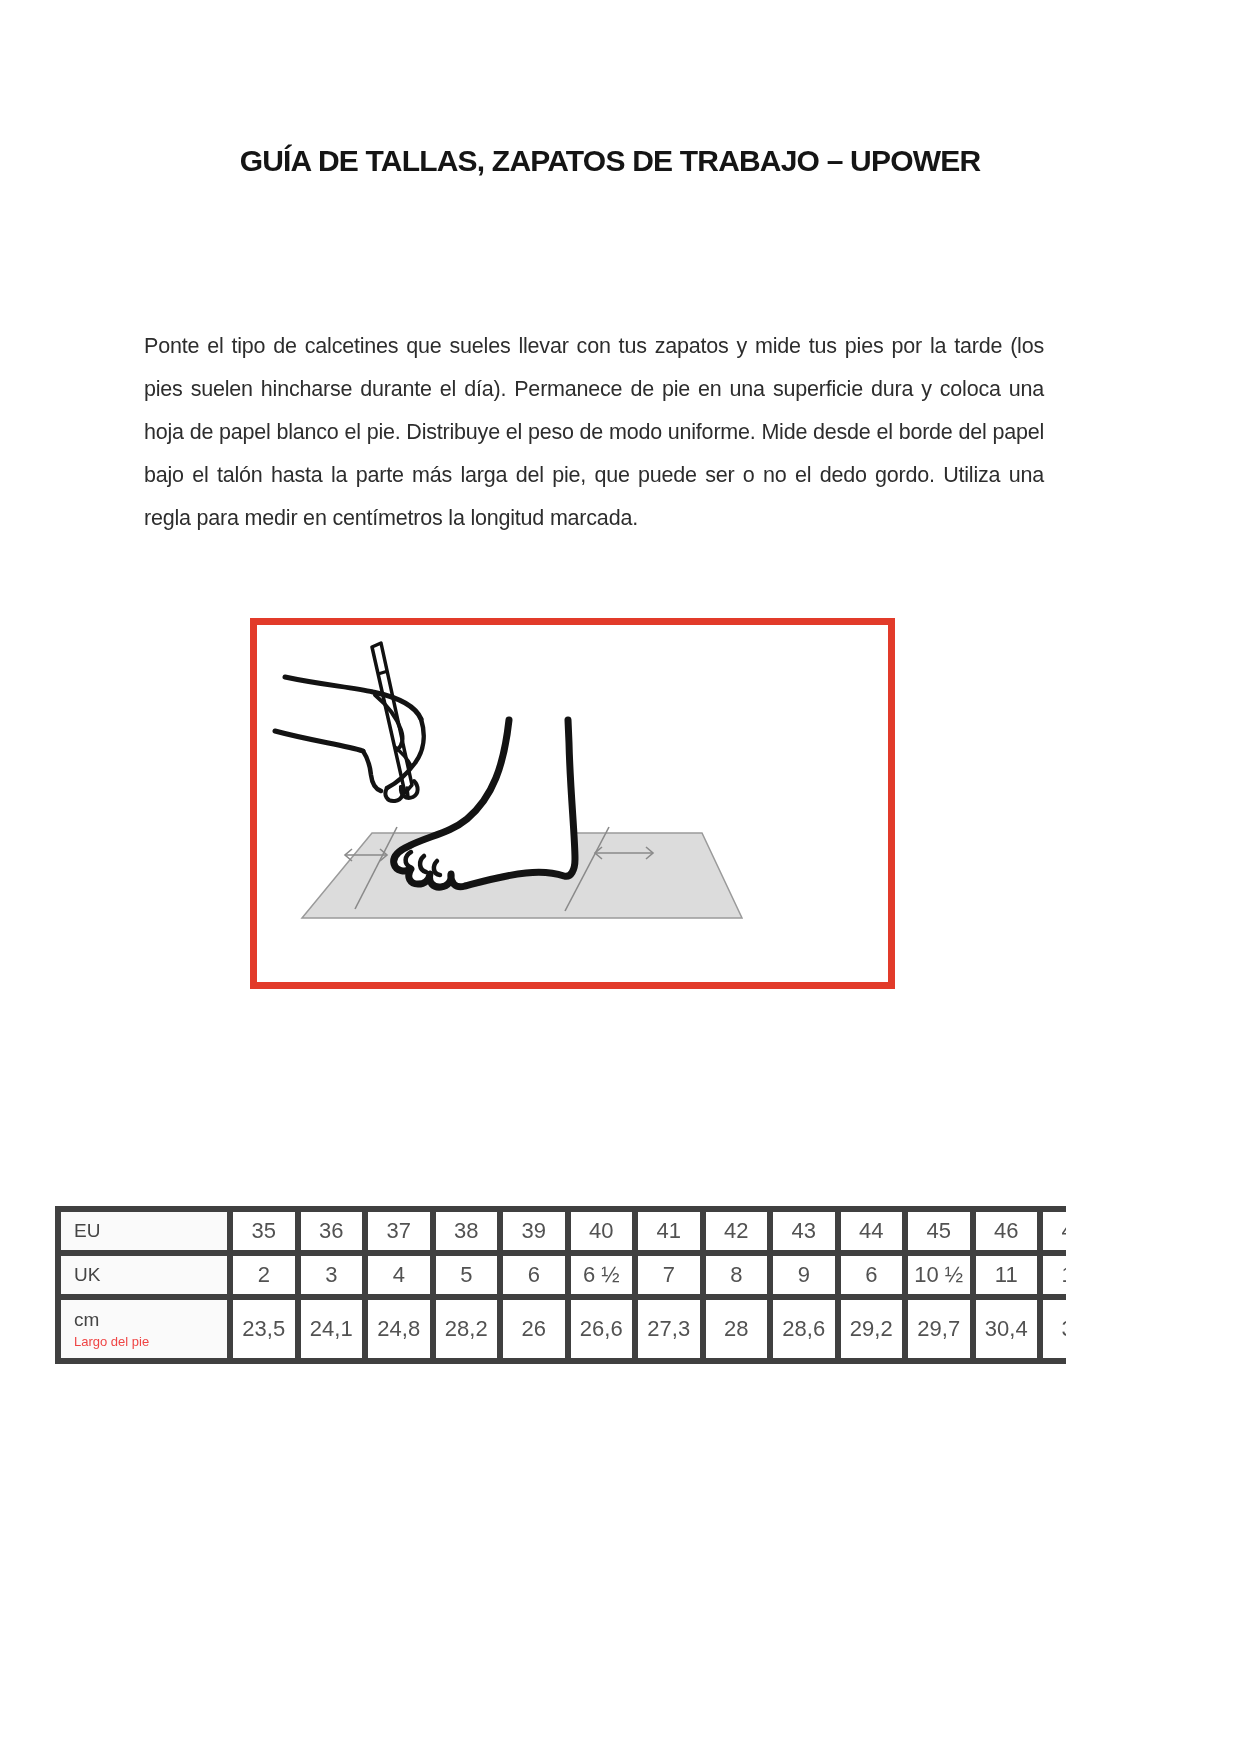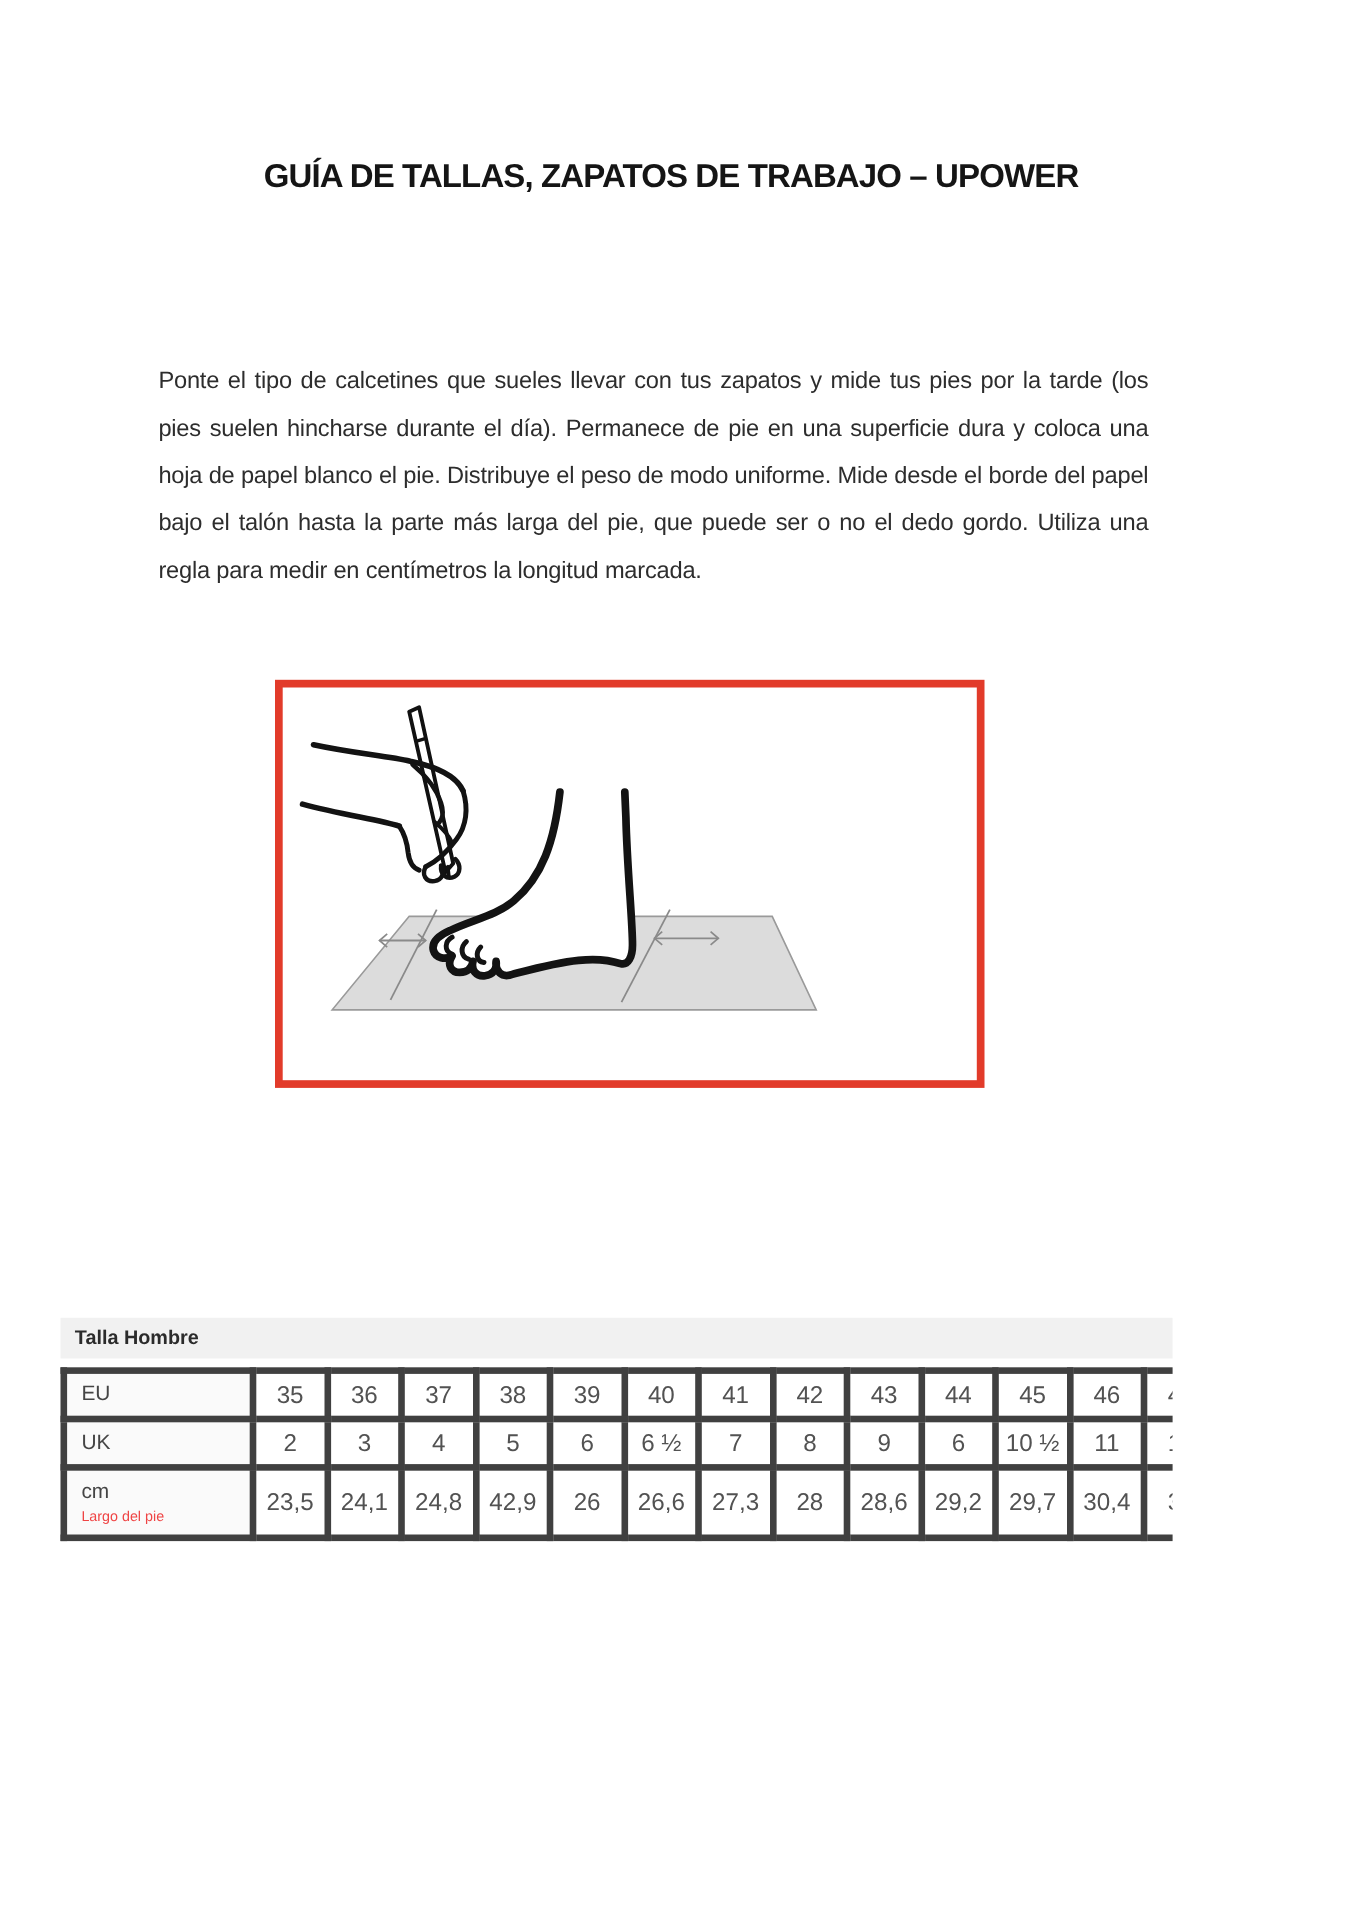--- a/index.html
+++ b/index.html
@@ -142,21 +142,20 @@
         <path d="M 130,163 C 126,170 130,177 138,176 C 145,175 148,168 144,162" stroke-width="4"></path>
         <path d="M 144,162 C 143,170 149,175 156,172 C 162,169 162,161 157,156" stroke-width="4"></path>
         <path d="M 118,70 C 130,80 140,93 144,105 C 147,114 145,121 140,125" stroke-width="4"></path>
         <path d="M 138,122 C 145,128 151,134 154,141" stroke-width="3.5"></path>
       </g>
     </svg>
   </div>
 
 
   <div class="size-table-wrap">
-    <div class="size-table-header">Talla Hombre</div>
     <table class="size-grid">
       <tbody>
           <tr class="row-std">
             <th>
               <div>EU</div>
             </th>
             <td>35</td>
             <td>36</td>
             <td>37</td>
             <td>38</td>
@@ -191,21 +190,21 @@
             <td>13</td>
           </tr>
           <tr class="row-tall">
             <th>
               <div>cm</div>
               <div class="sublbl">Largo del pie</div>
             </th>
             <td>23,5</td>
             <td>24,1</td>
             <td>24,8</td>
-            <td>42,9</td>
+            <td>28,2</td>
             <td>26</td>
             <td>26,6</td>
             <td>27,3</td>
             <td>28</td>
             <td>28,6</td>
             <td>29,2</td>
             <td>29,7</td>
             <td>30,4</td>
             <td>31</td>
             <td>31,6</td>

